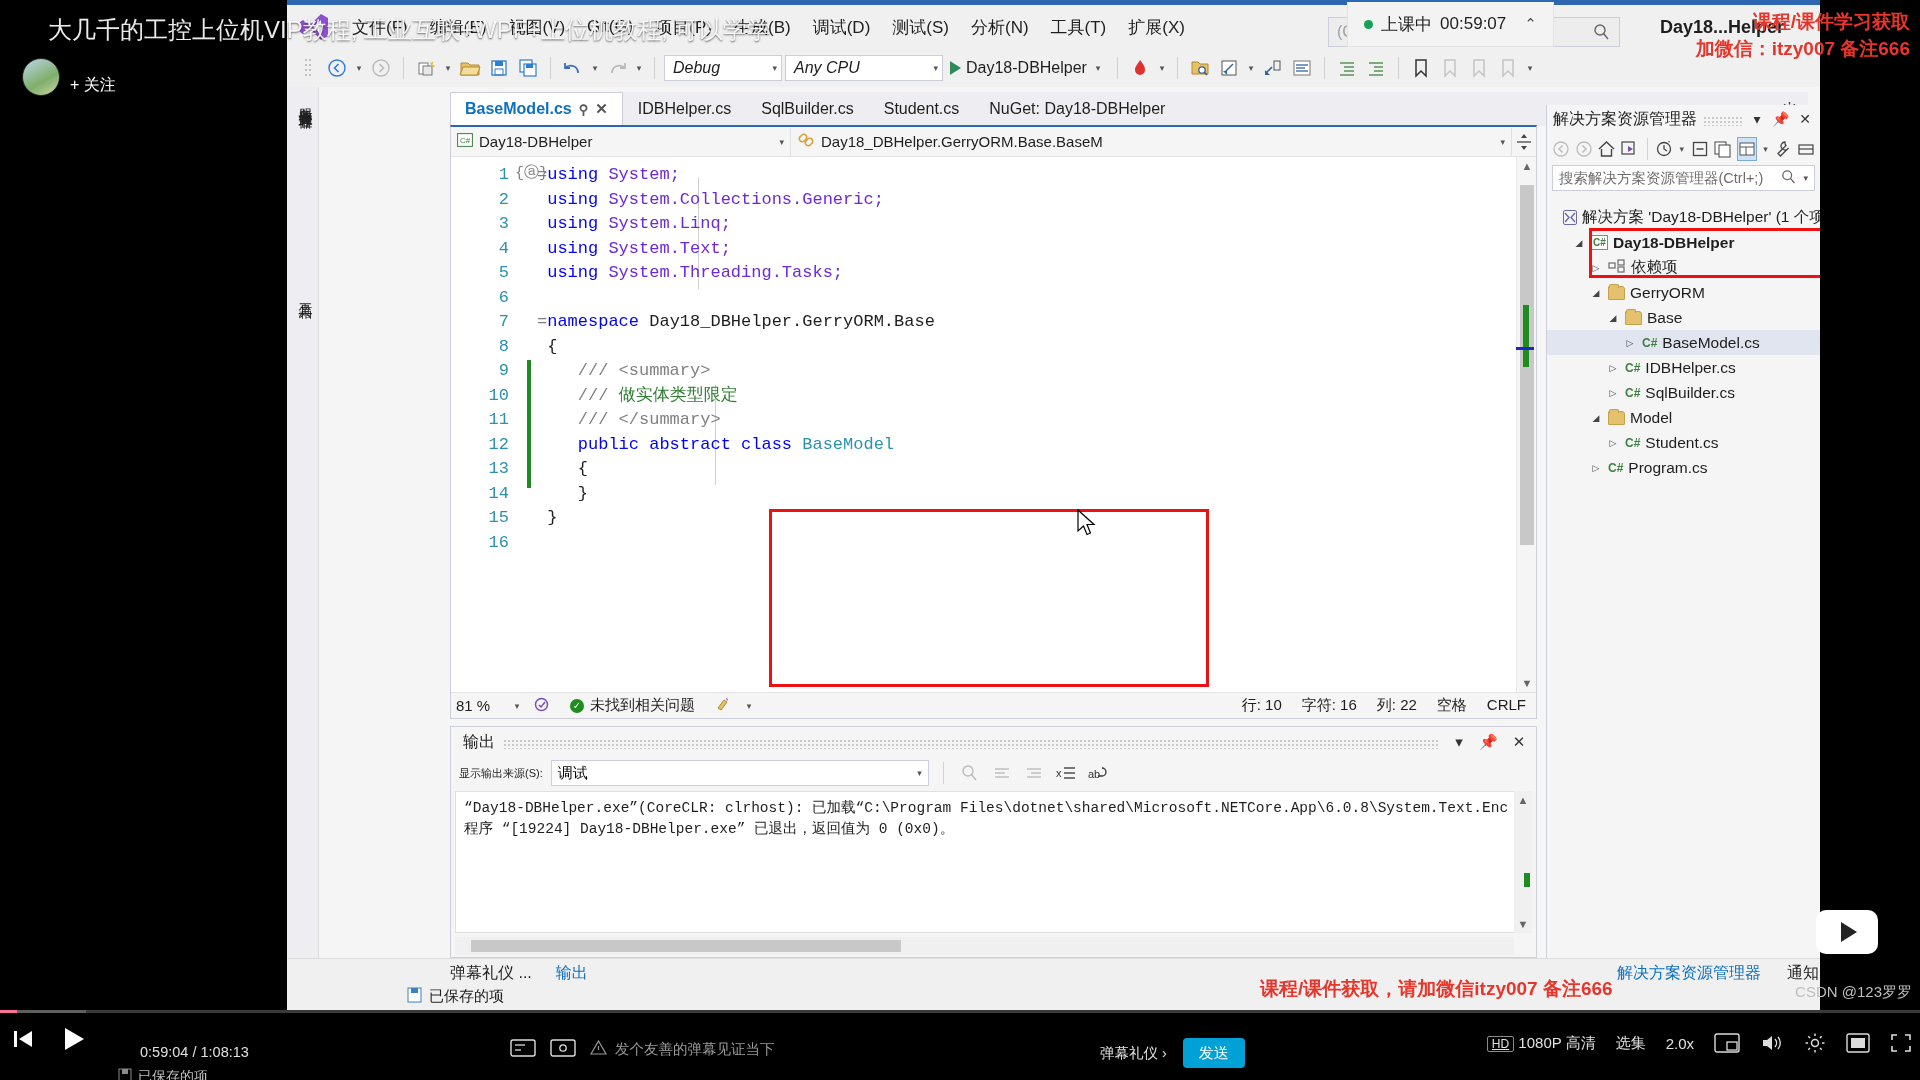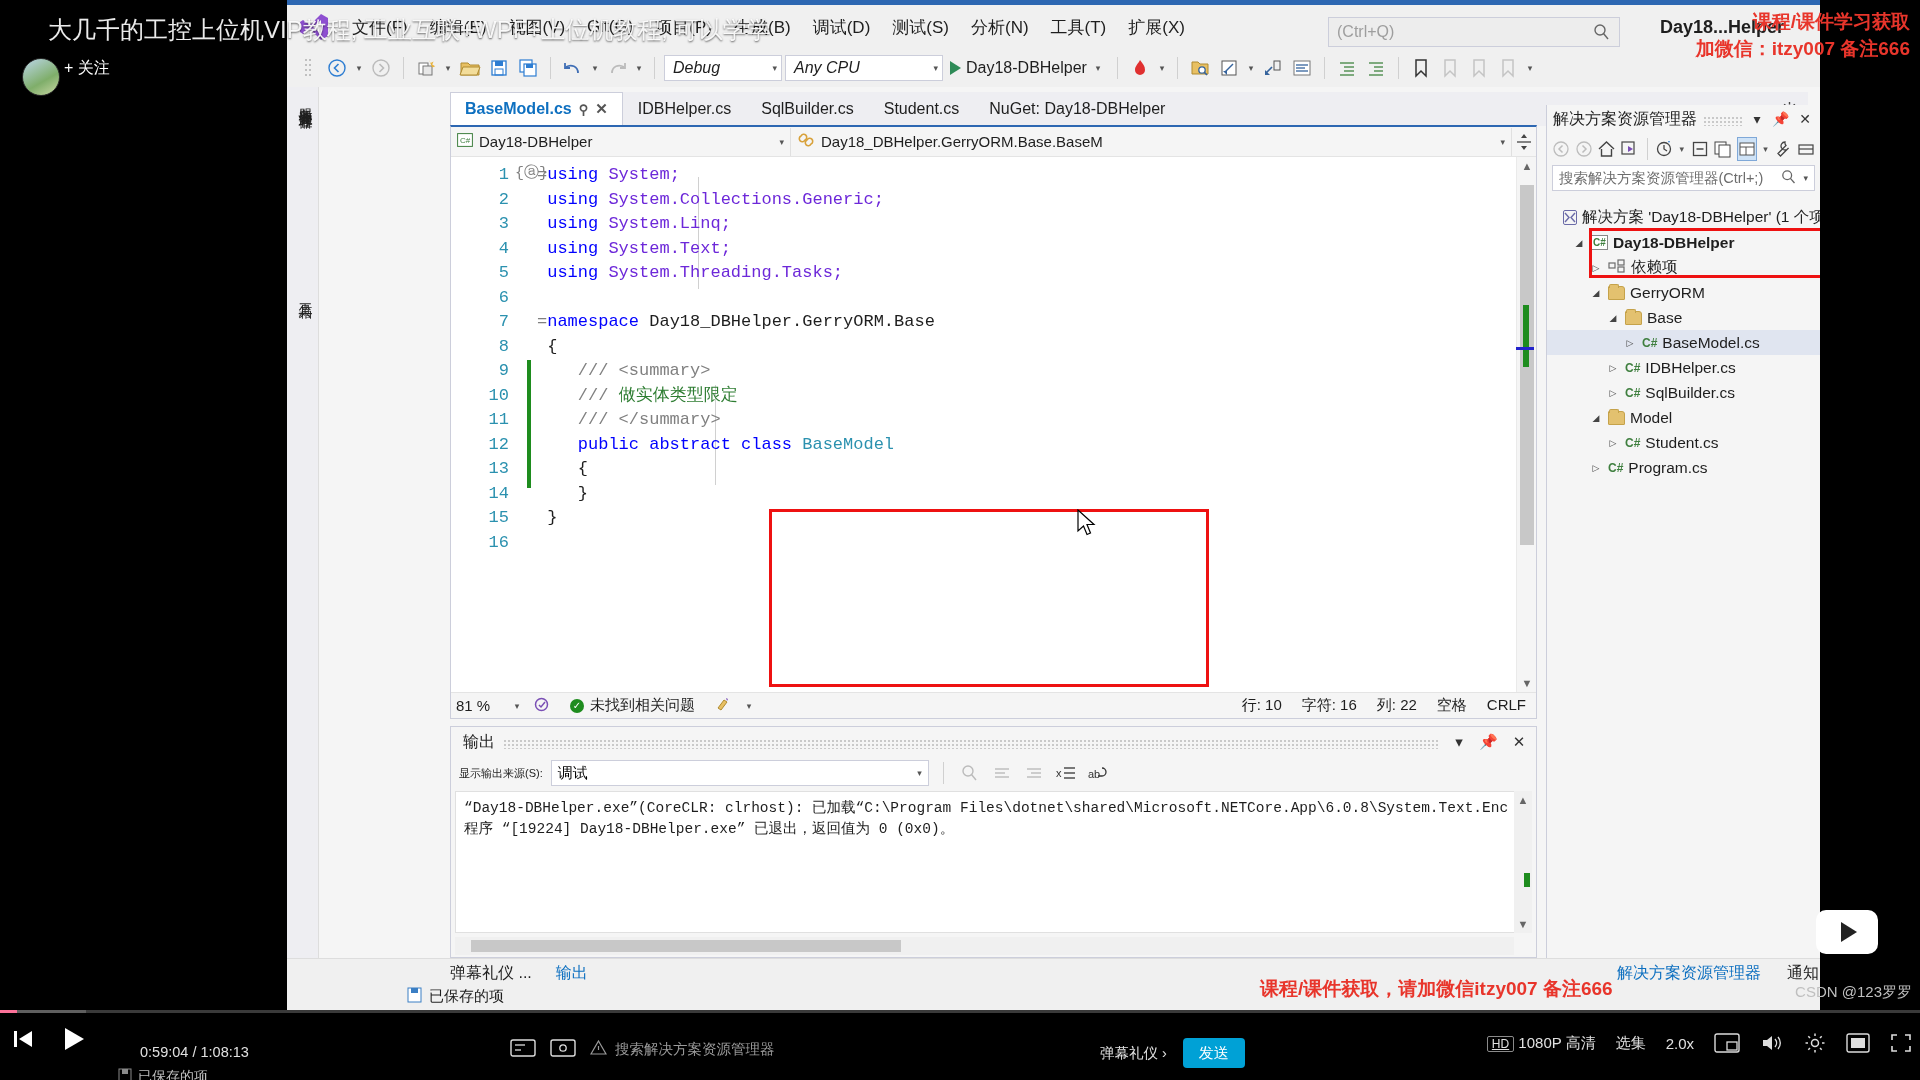--- a/index.html
+++ b/index.html
@@ -151,21 +151,21 @@
   .folder-ico:before { content:""; position:absolute; left:0; top:-3px; width:8px; height:3px; background:#E3C16F; border:1px solid #C5A24A; border-bottom:none; border-radius:2px 2px 0 0; }
   .cs-ico { font-size:12px; color:#3F7F3F; font-weight:bold; font-family:"Liberation Sans", sans-serif; }
   .sln-ico { width:17px; height:15px; border:1.5px solid #6B6BA8; border-radius:2px; display:flex; align-items:center; justify-content:center; }
   .proj-ico { width:17px; height:15px; border:1px solid #888; background:#fff; display:flex; align-items:center; justify-content:center; font-size:10px; color:#3F7F3F; font-weight:bold; }
   .dep-ico { font-size:12px; color:#6B6B6B; }
   .se-bold { font-weight:bold; }
   .se-red-box { position:absolute; left:42px; top:123px; width:243px; height:50px; border:3px solid #EE1111; pointer-events:none; }
 
   
   .left-rail { position:absolute; left:0; top:0; width:287px; height:1010px; background:#000; }
-  .uploader { position:absolute; left:22px; top:58px; display:flex; align-items:flex-start; gap:4px; }
+  .uploader { position:absolute; left:22px; top:58px; display:flex; align-items:flex-end; gap:10px; }
   .avatar { width:38px; height:38px; border-radius:50%; background:linear-gradient(150deg,#bcd7ea,#7fae6a 60%,#cbd9a6); border:1px solid #2a2a2a; }
   .follow { color:#fff; font-size:16px; display:flex; align-items:center; gap:4px; }
 
   .overlay-title {
     position:absolute; left:48px; top:14px; width:1180px;
     color:rgba(255,255,255,0.92); font-size:24px; white-space:nowrap;
     text-shadow: 0 1px 2px rgba(0,0,0,.6); z-index:25;
   }
   .ad-top-right {
     position:absolute; right:10px; top:8px; color:#E8352B; font-size:19px; line-height:27px;
@@ -776,20 +776,26 @@
             </div>
             <div class="se-row" style="padding-left: 42px;">
               <span class="se-arrow">▷</span>
               <span class="cs-ico">C#</span>
               <span>Program.cs</span>
             </div>
           </div>
         <div class="se-red-box"></div>
       </div>
 
+      <div class="class-pill">
+        <span class="live-dot"></span>
+        <span>上课中</span>
+        <span>00:59:07</span>
+        <span class="pill-caret">⌃</span>
+      </div>
     </div>
 
     <div class="overlay-title">大几千的工控上位机VIP教程, 工业互联+WPF+上位机教程, 可以学学</div>
     <div class="ad-top-right">
       <div>课程/课件学习获取</div>
       <div>加微信：itzy007 备注666</div>
     </div>
     <div class="yt-badge">
       <span class="yt-tri"></span>
     </div>
@@ -845,21 +851,21 @@
             <circle cx="13" cy="10" r="3.2" fill="none" stroke="#DDD" stroke-width="1.3"></circle>
           </svg>
       </span>
       <span class="danmu-box">
         <span>
           <svg width="17" height="15" viewBox="0 0 17 15">
               <path d="M8.5 1 L16 14 H1 z" fill="none" stroke="#9A9A9A" stroke-width="1.2"></path>
               <line x1="8.5" y1="6" x2="8.5" y2="10" stroke="#9A9A9A" stroke-width="1.2"></line>
             </svg>
         </span>
-        <span>搜索解决方案资源管理器</span>
+        <span>发个友善的弹幕见证当下</span>
       </span>
     </div>
 
     <div style="position:absolute;left:1100px;top:28px;display:flex;align-items:center;gap:16px;">
       <span class="gift-label">
         <span>弹幕礼仪</span>
           <span>›</span>
       </span>
       <span class="send-btn">发送</span>
     </div>

